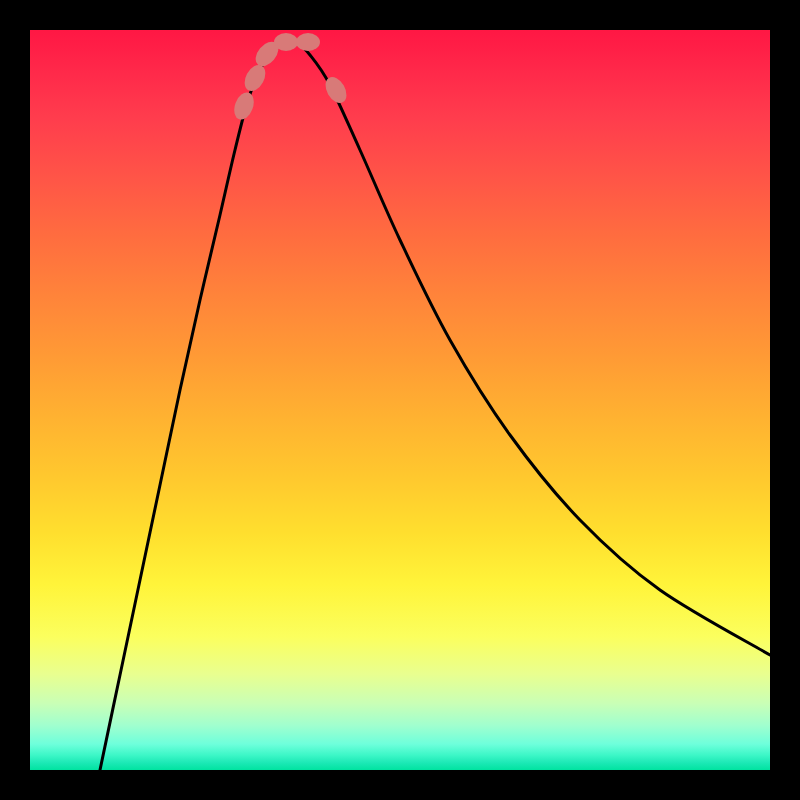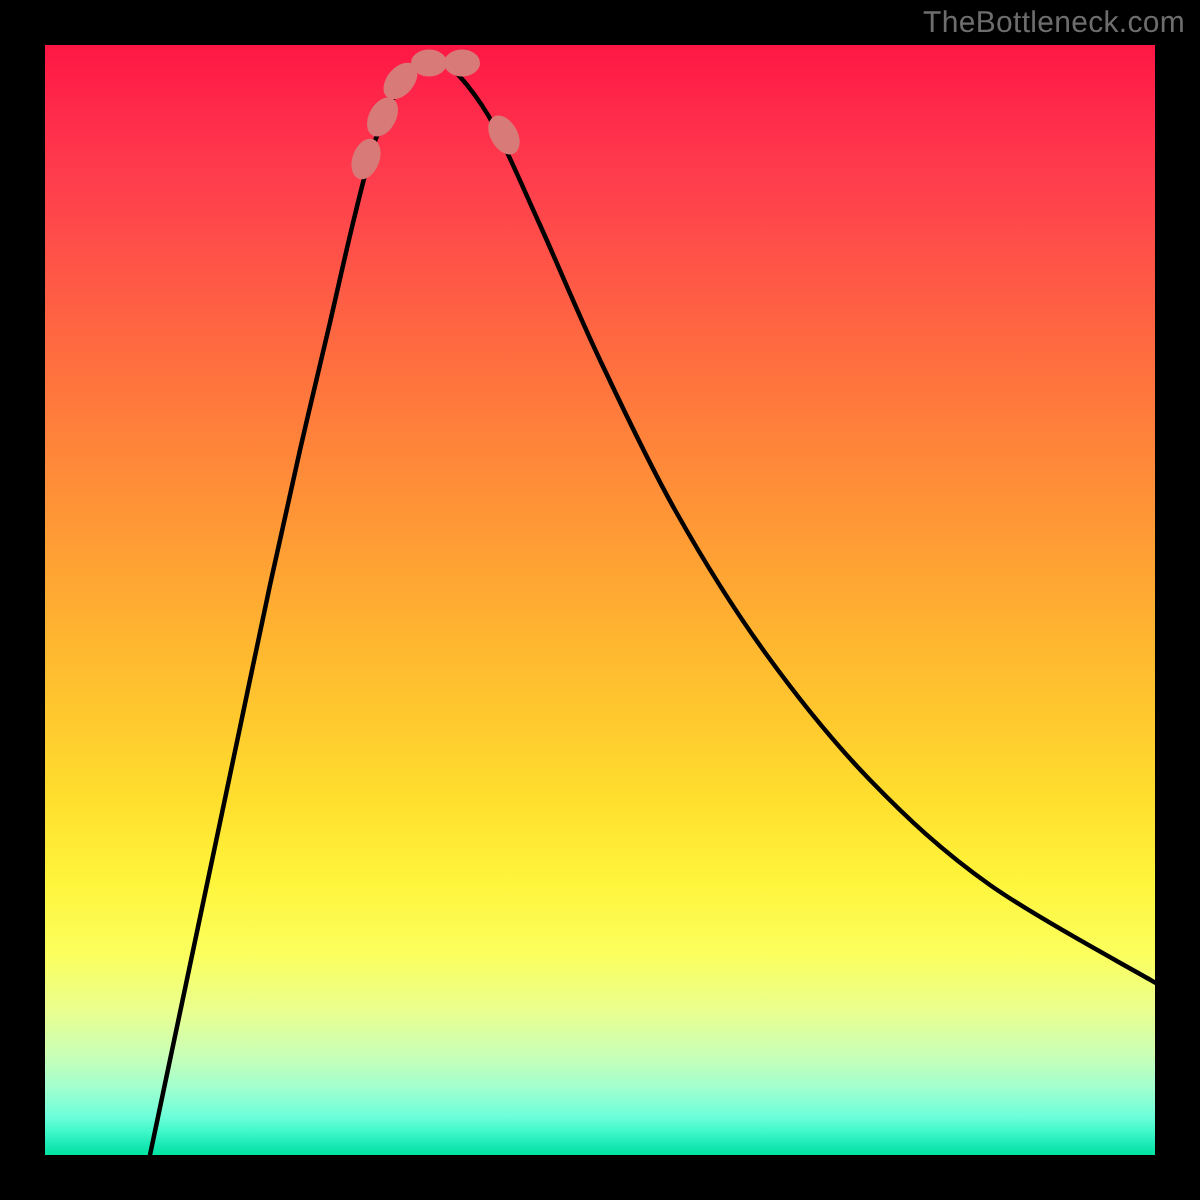--- a/index.html
+++ b/index.html
@@ -71,21 +71,20 @@
   }
   .marker {
     fill: #d87a78;
     stroke: none;
   }
 </style>
 </head>
 <body>
 
 <div class="frame">
-  <div class="watermark">TheBottleneck.com</div>
 
   <div class="plot-area">
     <div class="gradient"></div>
 
     <svg class="curve" viewBox="0 0 740 740" preserveAspectRatio="none">
       <path id="curve-path" fill="none" stroke="#000000" stroke-width="3" stroke-linecap="round" d="M 70 740 C 73.3 724.2, 83.3 676.7, 90 645 C 96.7 613.3, 103.3 581.7, 110 550 C 116.7 518.3, 123.3 486.7, 130 455 C 136.7 423.3, 143.3 390.8, 150 360 C 156.7 329.2, 163.3 299.2, 170 270 C 176.7 240.8, 184.2 210.0, 190 185 C 195.8 160.0, 200.3 139.2, 205 120 C 209.7 100.8, 213.8 83.3, 218 70 C 222.2 56.7, 226.3 48.0, 230 40 C 233.7 32.0, 236.3 26.7, 240 22 C 243.7 17.3, 247.8 13.7, 252 12 C 256.2 10.3, 260.3 9.8, 265 12 C 269.7 14.2, 274.2 17.8, 280 25 C 285.8 32.2, 291.7 39.2, 300 55 C 308.3 70.8, 318.3 94.2, 330 120 C 341.7 145.8, 355.0 178.3, 370 210 C 385.0 241.7, 401.7 277.5, 420 310 C 438.3 342.5, 458.3 375.0, 480 405 C 501.7 435.0, 525.0 464.2, 550 490 C 575.0 515.8, 598.3 537.5, 630 560 C 661.7 582.5, 721.7 614.2, 740 625"></path>
       <g id="markers-group">
           <ellipse cx="214" cy="76" rx="9" ry="14" class="marker" fill="#d87a78" transform="rotate(20 214 76)"></ellipse>
           <ellipse cx="225" cy="48" rx="9" ry="14" class="marker" fill="#d87a78" transform="rotate(28 225 48)"></ellipse>
           <ellipse cx="237" cy="24" rx="9" ry="14" class="marker" fill="#d87a78" transform="rotate(40 237 24)"></ellipse>

